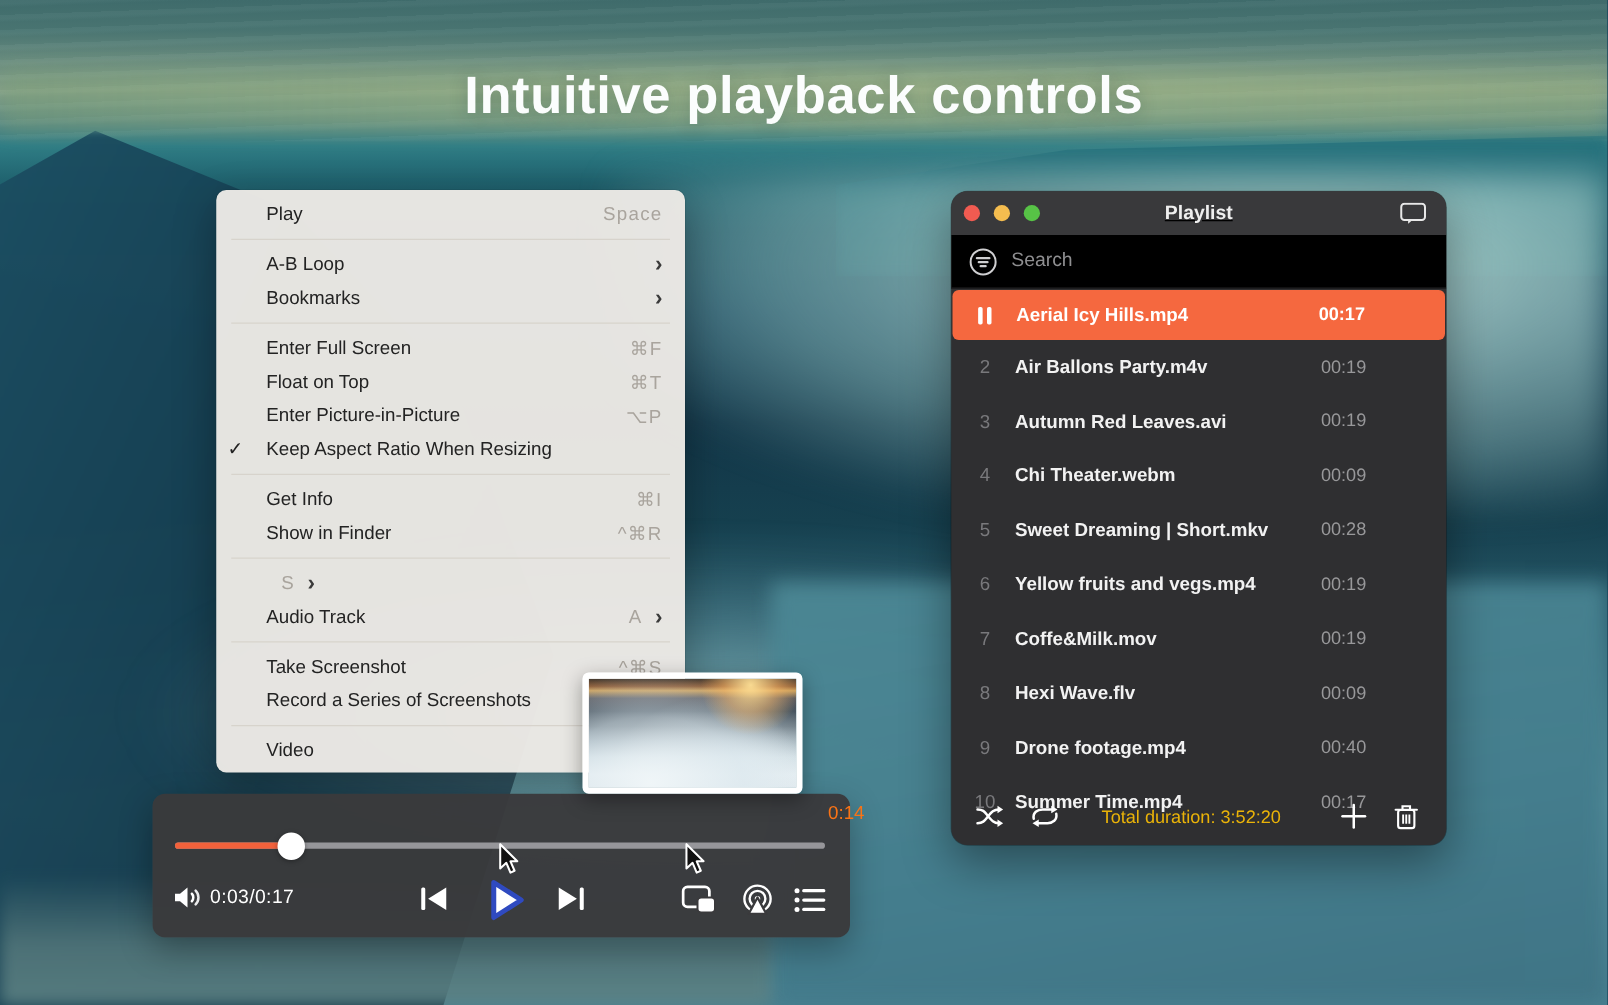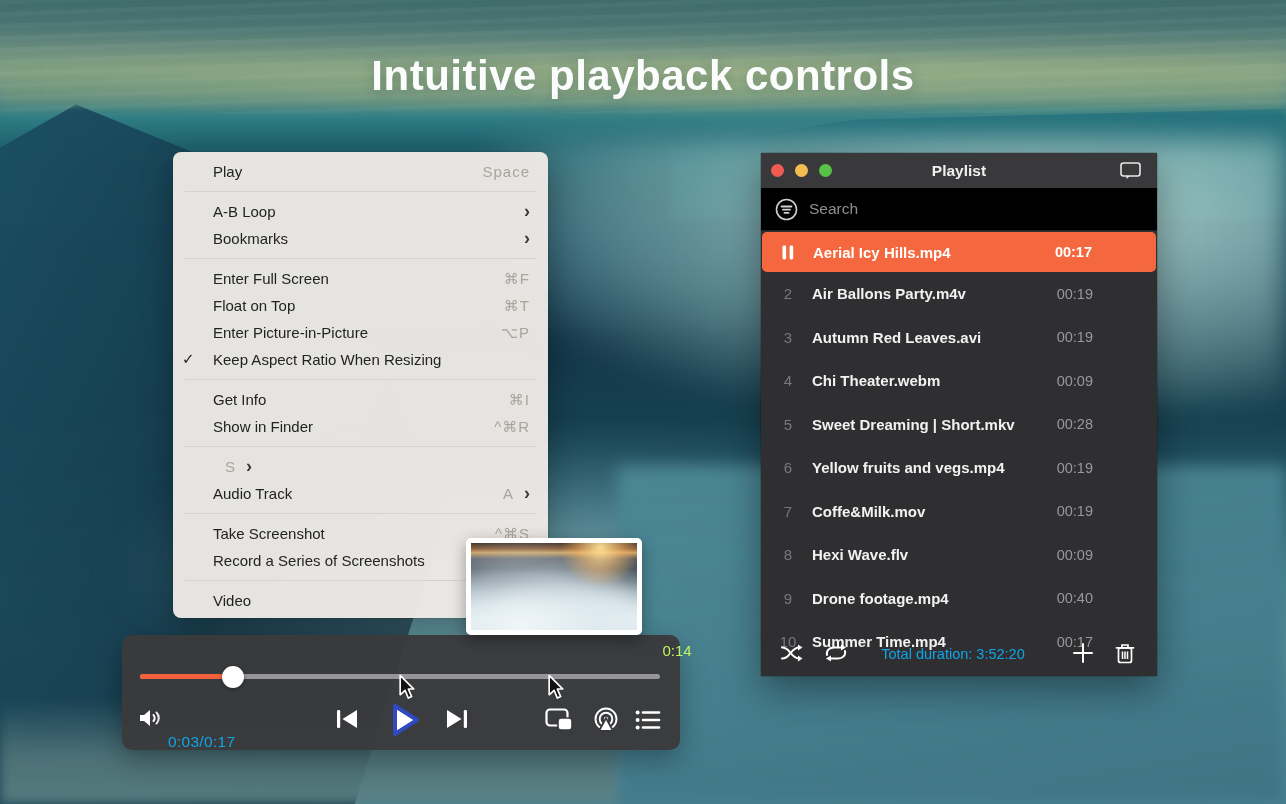--- a/index.html
+++ b/index.html
@@ -41,22 +41,22 @@
     background:rgba(236,233,229,.97); border-radius:8px; box-shadow:0 12px 34px rgba(0,0,0,.33), 0 0 0 .5px rgba(0,0,0,.12);
     padding:6px 0; font-size:15px; color:#232323; z-index:2; }
   .mi { height:27px; display:flex; align-items:center; padding:0 18px 0 40px; position:relative; }
   .mi .lbl { flex:1; white-space:nowrap; }
   .mi .sc { color:#a9a49d; margin-left:12px; letter-spacing:1px; }
   .mi .chev { font-weight:700; font-size:18px; color:#3a3a3a; margin-left:10px; line-height:20px; transform:translateY(-1px); }
   .mi .check { position:absolute; left:9px; top:4px; font-size:15px; color:#222; }
   .msep { height:1px; background:#d7d3cc; margin:6px 12px; }
 
   
-  .pl { position:absolute; left:761px; top:153px; width:396px; height:523px; border-radius:1px;
-    background:#2f2f31; box-shadow:0 14px 38px rgba(0,0,0,.4), 0 0 0 .5px rgba(0,0,0,.3); overflow:hidden; z-index:2; }
+  .pl { position:absolute; left:761px; top:153px; width:396px; height:523px; border-radius:13px;
+    background:#2f2f31; box-shadow:0 14px 38px rgba(0,0,0,.4), 0 0 0 .5px rgba(0,0,0,.3); overflow:hidden; z-index:2;text-decoration:underline; }
   .pl-titlebar { height:35px; background:#39393b; display:flex; align-items:center; position:relative; }
   .lights { position:absolute; left:10px; display:flex; gap:11px; }
   .light { width:13px; height:13px; border-radius:50%; }
   .l-red{ background:#f15b51; } .l-yellow{ background:#f5bd4f; } .l-green{ background:#57c346; }
   .pl-title { flex:1; text-align:center; color:#efefef; font-size:15.5px; font-weight:700; }
   .win-icon { position:absolute; right:16px; top:9px; }
   .pl-search { height:43px; background:#000000; display:flex; align-items:center; padding:0 14px; gap:11px;
     border-bottom:1px solid #232325; }
   .pl-search .ph { color:#8f8f91; font-size:15.5px; }
   .rows { position:absolute; top:79px; left:0; right:0; bottom:45px; }
@@ -64,35 +64,35 @@
     background:#f5683f; display:flex; align-items:center; color:#fff; }
   .sel-row .nm { position:absolute; left:51px; font-size:15px; font-weight:700; }
   .sel-row .dur { position:absolute; right:64px; font-size:14.5px; font-weight:700; }
   .sel-row .pico { position:absolute; left:20px; top:13px; }
   .prow { height:43.5px; display:flex; align-items:center; position:relative; }
   .prow .num { position:absolute; left:14px; width:26px; text-align:center; color:#79797c; font-size:15px; }
   .prow .nm { position:absolute; left:51px; color:#f2f2f2; font-size:15px; font-weight:600; }
   .prow .dur { position:absolute; right:64px; color:#98989a; font-size:14.5px; }
   .rowlist { position:absolute; top:40px; left:0; right:0; }
   .pl-footer { position:absolute; bottom:0; left:0; right:0; height:45px; display:flex; align-items:center; }
-  .pl-footer .total { position:absolute; left:0; right:12px; text-align:center; color:#0ea5e9; font-size:14.5px; }
+  .pl-footer .total { position:absolute; left:0; right:12px; text-align:center; color:#eab308; font-size:14.5px; }
   .fbtn { position:absolute; top:11px; }
 
   
   .cbar { position:absolute; left:122px; top:635px; width:558px; height:115px; border-radius:10px;
     background:rgba(58,58,60,.97); box-shadow:0 10px 26px rgba(0,0,0,.3); z-index:3; }
   .seek-tip { position:absolute; left:510px; top:7px; width:90px; text-align:center;
-    color:#bef264; font-size:15px; }
+    color:#f97316; font-size:15px; }
   .track { position:absolute; left:18px; top:39px; width:520px; height:5px; border-radius:3px; background:#96969a; }
   .track .fill { position:absolute; left:0; top:0; bottom:0; width:93px; border-radius:3px; background:#f2613b; }
   .track .thumb { position:absolute; left:82px; top:-8.5px; width:22px; height:22px; border-radius:50%;
     background:#fff; box-shadow:0 1px 4px rgba(0,0,0,.35); }
   .cb-row { position:absolute; left:0; right:0; top:64px; height:40px; }
   .cb-row .ic { position:absolute; }
-  .time-lbl { position:absolute; left:46px; top:10px; color:#0ea5e9; font-size:15.5px; letter-spacing:.3px;margin-top:24px; }
+  .time-lbl { position:absolute; left:46px; top:10px; color:#ffffff; font-size:15.5px; letter-spacing:.3px; }
 
   
   .thumb { position:absolute; left:466px; top:538px; width:176px; height:97px; z-index:4;
     border:5px solid #fff; border-radius:5px; box-shadow:0 5px 16px rgba(0,0,0,.35);
     background:
       radial-gradient(circle at 78% 6%, rgba(255,225,150,.95), rgba(255,190,110,.5) 14%, rgba(255,190,110,0) 26%),
       radial-gradient(ellipse at 30% 96%, rgba(240,246,248,.95), rgba(220,232,238,.6) 45%, rgba(220,232,238,0) 75%),
       radial-gradient(ellipse at 75% 80%, rgba(228,238,242,.9), rgba(228,238,242,0) 60%),
       linear-gradient(180deg, #433a31 0%, #8a5a35 7%, #caa05c 11%, #54555b 18%, #2d3a46 30%, #45545f 44%, #8395a0 58%, #c3d2d9 72%, #e6edf1 88%, #dfe7ec 100%); }
 

